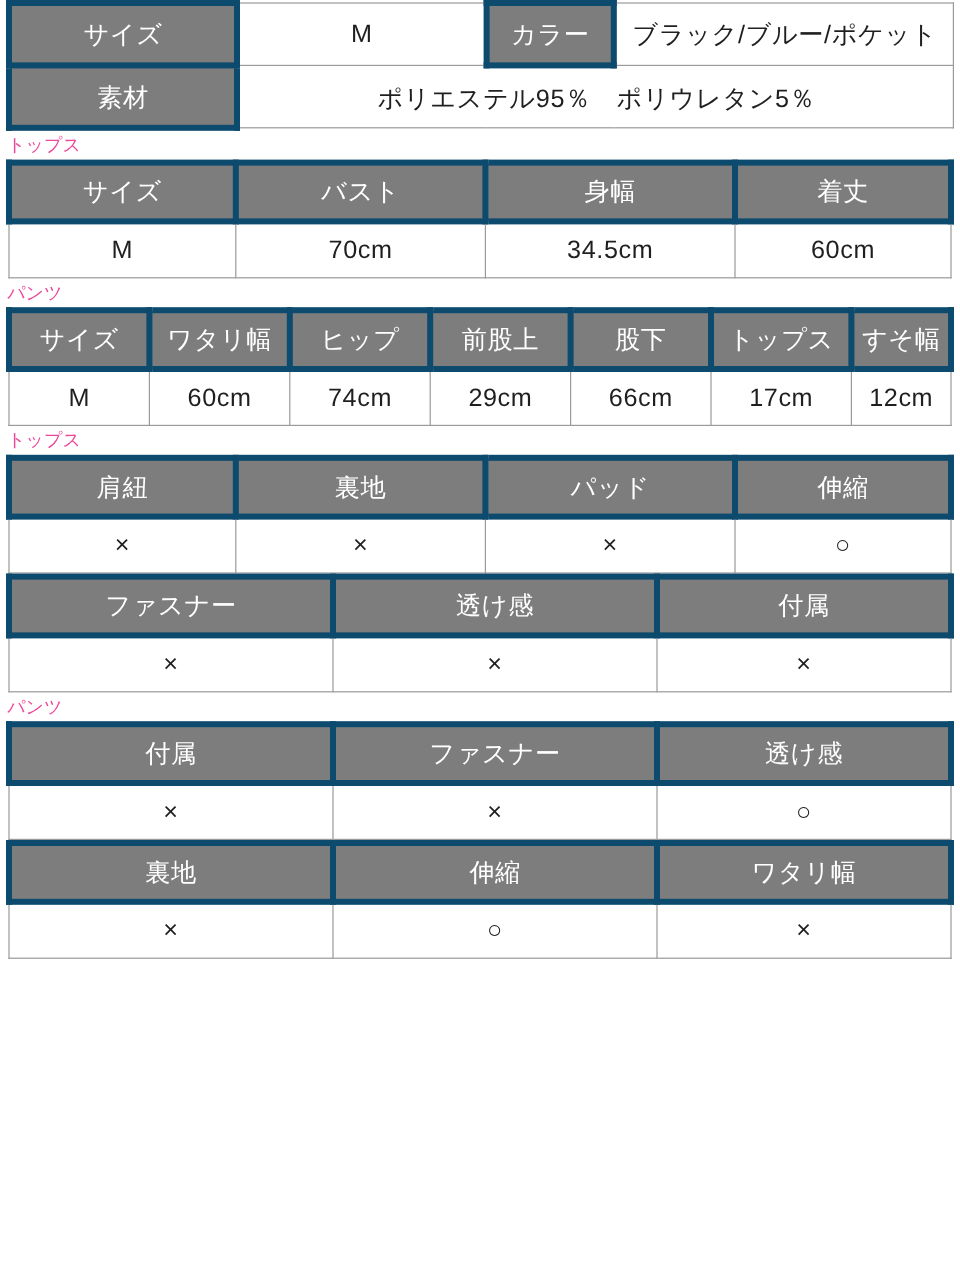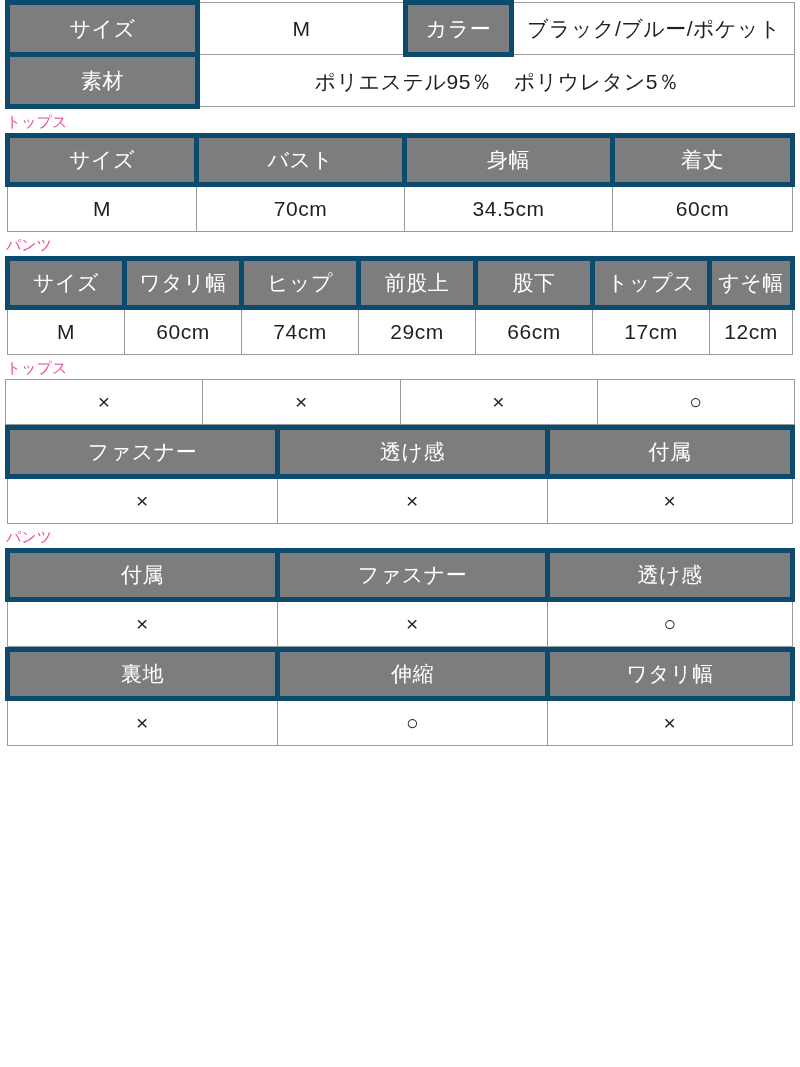--- a/index.html
+++ b/index.html
@@ -111,20 +111,26 @@
         <td class="val">17cm</td>
         <td class="val">12cm</td>
       </tr>
     </tbody>
   </table>
 
   <div class="section-label">トップス</div>
   <table class="spec">
     <tbody>
       <tr class="r-std">
+        <td class="hdr" style="width:184px">肩紐</td>
+        <td class="hdr" style="width:203px">裏地</td>
+        <td class="hdr" style="width:203px">パッド</td>
+        <td class="hdr">伸縮</td>
+      </tr>
+      <tr class="r-std">
         <td class="val mark">×</td>
         <td class="val mark">×</td>
         <td class="val mark">×</td>
         <td class="val mark">○</td>
       </tr>
     </tbody>
   </table>
   <table class="spec">
     <tbody>
       <tr class="r-std">

